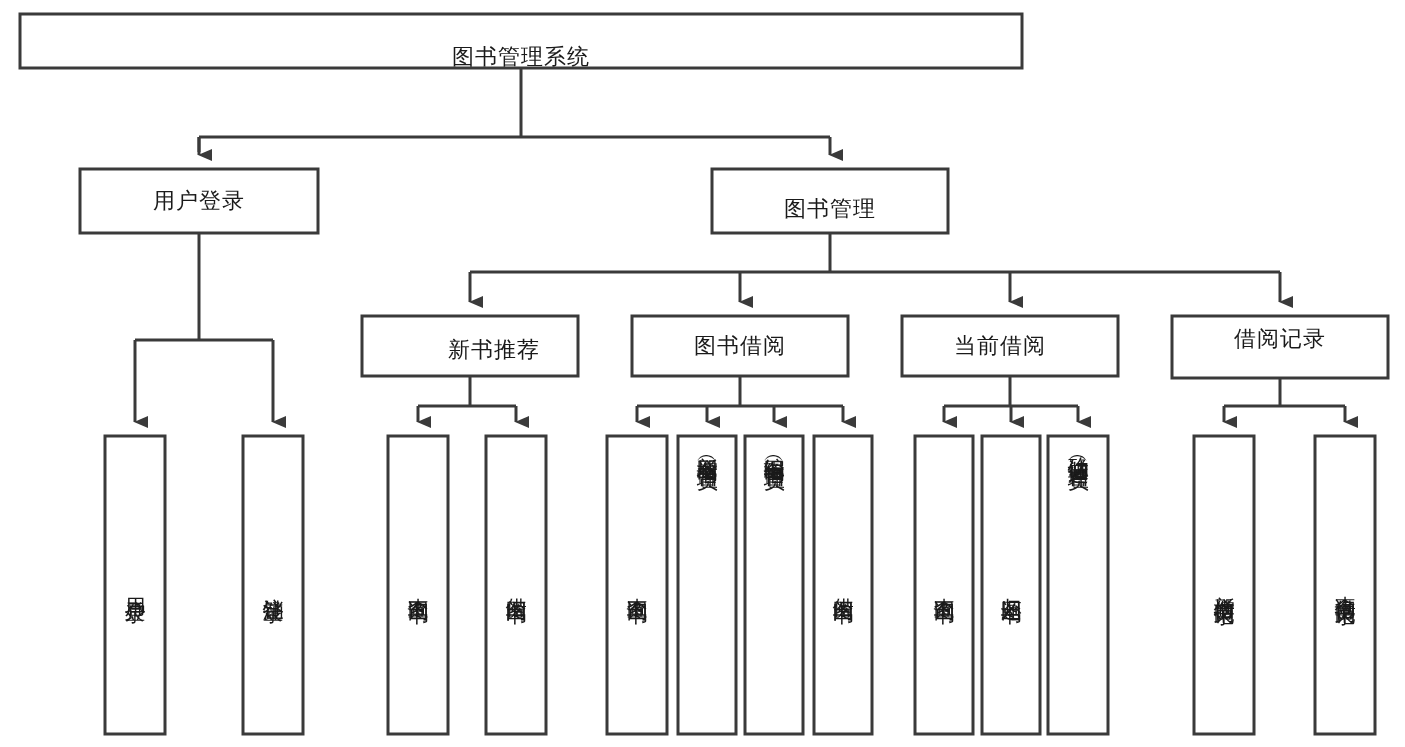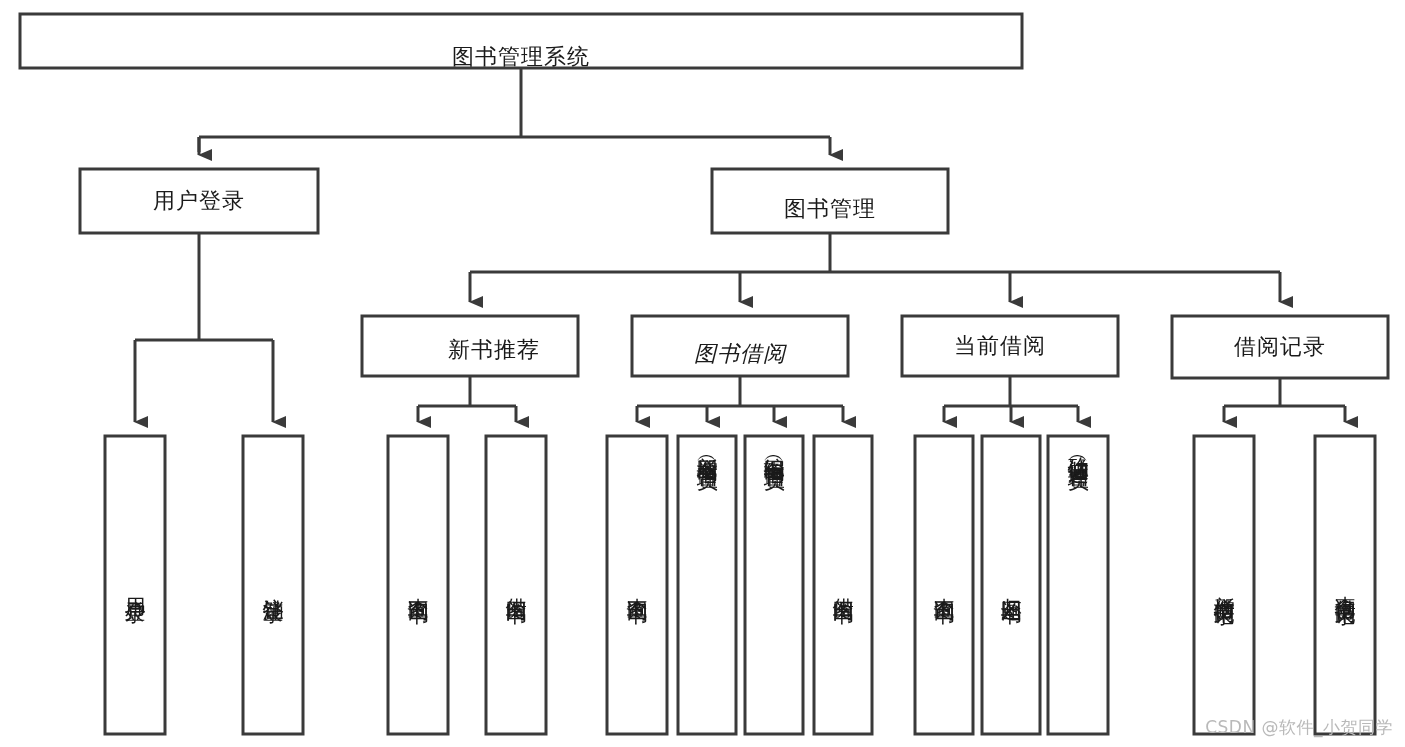--- a/index.html
+++ b/index.html
@@ -169,29 +169,29 @@
   </div>
 
   <div class="hlabel-wrap" style="left:712px; top:169px; width:236px; height:80px;">
     <span class="hlabel-text">图书管理</span>
   </div>
 
   <div class="hlabel-wrap" style="left:362px; top:316px; width:216px; height:68px;margin-left:24px;">
     <span class="hlabel-text">新书推荐</span>
   </div>
 
-  <div class="hlabel-wrap" style="left:632px; top:324px; width:216px; height:60px;font-style:italic;">
+  <div class="hlabel-wrap" style="left:632px; top:316px; width:216px; height:60px;">
     <span class="hlabel-text">图书借阅</span>
   </div>
 
   <div class="hlabel-wrap" style="left:902px; top:316px; width:196px; height:60px;">
     <span class="hlabel-text">当前借阅</span>
   </div>
 
-  <div class="hlabel-wrap" style="left:1172px; top:316px; width:216px; height:46px;align-items:flex-end;">
+  <div class="hlabel-wrap" style="left:1172px; top:316px; width:216px; height:46px;">
     <span class="hlabel-text">借阅记录</span>
   </div>
 
   <div class="vlabel-wrap" style="left:105px; top:436px; width:60px; height:298px;">
     <span class="vlabel-text">用户登录</span>
   </div>
   <div class="vlabel-wrap" style="left:243px; top:436px; width:60px; height:298px;">
     <span class="vlabel-text">注销登录</span>
   </div>
 
@@ -225,15 +225,14 @@
     <span class="vlabel-text">确认归还（管理员）</span>
   </div>
 
   <div class="vlabel-wrap" style="left:1194px; top:436px; width:60px; height:298px;">
     <span class="vlabel-text">新增借阅记录</span>
   </div>
   <div class="vlabel-wrap" style="left:1315px; top:436px; width:60px; height:298px;">
     <span class="vlabel-text">查询借阅记录</span>
   </div>
 
-  <div id="watermark">CSDN @软件_小贺同学</div>
 
 </div>
 
 </body></html>

